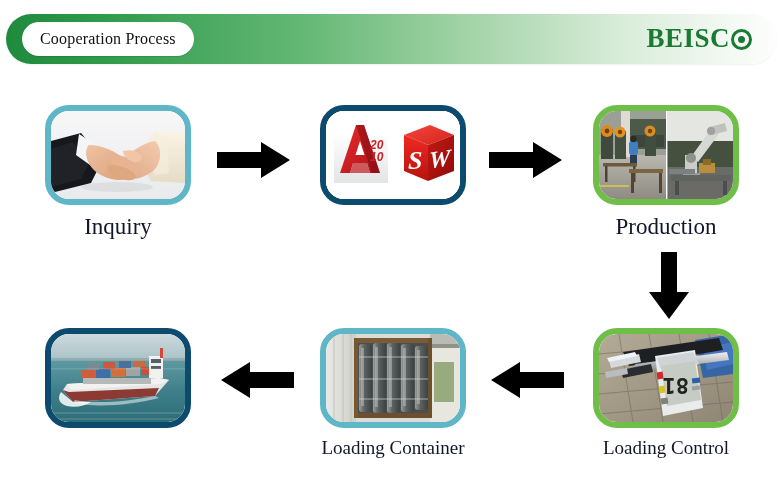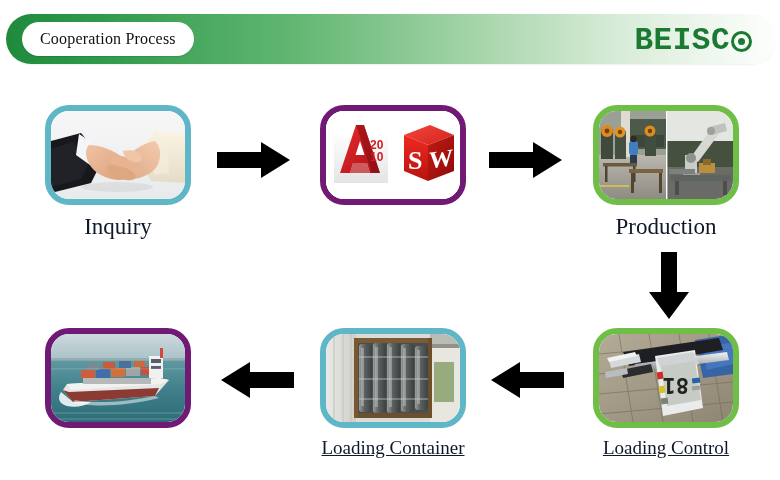--- a/index.html
+++ b/index.html
@@ -40,23 +40,23 @@
     font-family: "Liberation Serif", "DejaVu Serif", serif;
     font-size: 16px;
     color: #111111;
     white-space: nowrap;
     letter-spacing: 0.2px;
   }
   .logo {
     position: absolute;
     right: 24px; top: 9px;
     display: flex; align-items: center;
-    font-family: Liberation Mono, monospace;
+    font-family: Liberation Serif, serif;
     font-weight: bold;
-    font-size: 31px;
+    font-size: 27px;
     color: #1a7a32;
     letter-spacing: 0.5px;
   }
   .logo-o {
     position: relative;
     display: inline-block;
     width: 21px; height: 21px;
     margin-left: 1px;
     border: 3.5px solid #1a7a32;
     border-radius: 50%;
@@ -79,37 +79,37 @@
     width: 146px;
   }
   .step-frame {
     position: relative;
     width: 146px; height: 100px;
     border-radius: 24px;
     background: #ffffff;
     overflow: hidden;
   }
   .step-frame.teal   { border: 6px solid #5fb6c6; }
-  .step-frame.teal2  { border: 6px solid #701a75; }
+  .step-frame.teal2  { border: 6px solid #0c4a6e; font-style: italic; }
   .step-frame.green  { border: 6px solid #6fbe48; }
   .step-photo {
     position: absolute;
     left: 0; top: 0; right: 0; bottom: 0;
     border-radius: 17px;
     overflow: hidden;
   }
   .step-label {
     margin-top: 9px;
     text-align: center;
     font-family: "Liberation Serif", "DejaVu Serif", serif;
     font-size: 23px;
     color: #0f172a;
     white-space: nowrap;
   }
-  .step-label.small { font-size: 19px; text-decoration: underline; }
+  .step-label.small { font-size: 19px; }
 
   
   .arrow { position: absolute; }
 
   
   .scene { position: absolute; inset: 0; }
 </style>
 </head>
 <body>
 

